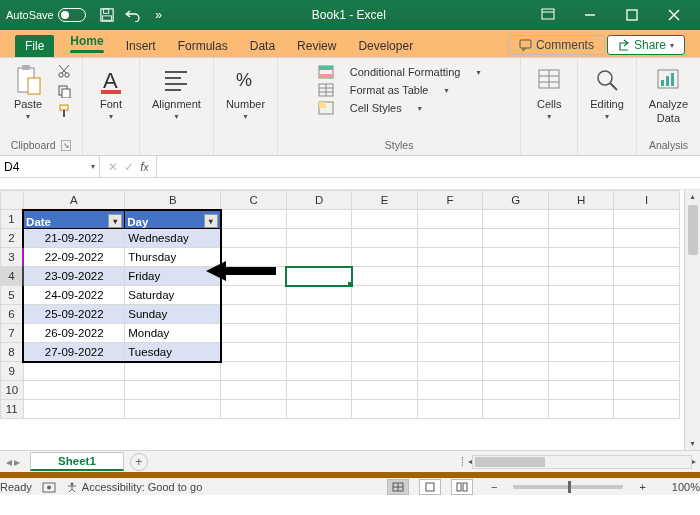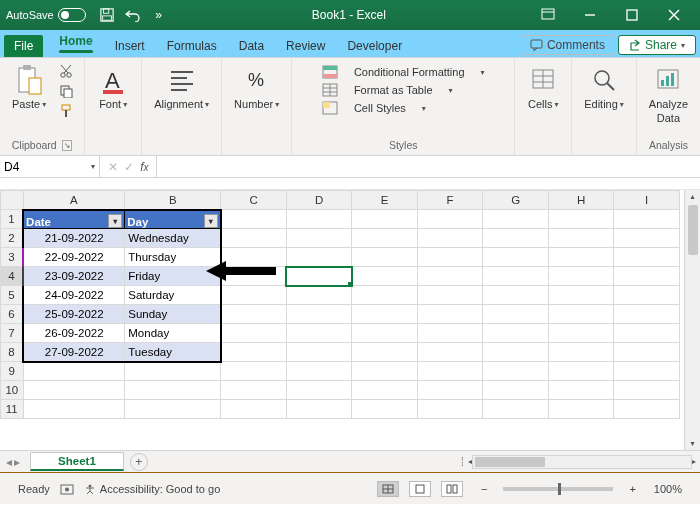--- a/index.html
+++ b/index.html
@@ -11,37 +11,37 @@
   .titlebar .center { flex: 1; text-align: center; font-size: 12px; }
   .titlebar .right { display: flex; align-items: center; gap: 2px; }
   .winbtn { width: 40px; height: 30px; display: flex; align-items: center; justify-content: center; color: #fff; }
   .autosave { display: flex; align-items: center; gap: 4px; font-size: 11px; }
   .toggle { width: 28px; height: 14px; border: 1px solid #fff; border-radius: 8px; position: relative; }
   .toggle::after { content:""; position:absolute; width:8px; height:8px; background:#fff; border-radius:50%; top:2px; left:2px; }
   .qat { display:flex; align-items:center; gap:4px; margin-left:4px; }
   .qatbtn { width:22px; height:22px; display:flex; align-items:center; justify-content:center; }
 
   
-  .tabs { height: 28px; background:#7dd3fc; display:flex; align-items:flex-end; border-bottom:1px solid #d4d4d4; padding:0 4px; gap:2px;}
+  .tabs { height: 28px; background:#fdba74; display:flex; align-items:flex-end; border-bottom:1px solid #d4d4d4; padding:0 15px; gap:2px;}
   .tab { padding: 4px 10px; font-size:12px; color:#333; cursor:pointer; }
   .tab.file { background:#107c41; color:#fff; border-radius:2px 2px 0 0; margin-right:4px;}
   .tab.active { color:#107c41; font-weight:600; }
   .tab.active .underline { display:block; }
   .tab .underline { display:none; height:3px; background:#107c41; margin-top:2px; border-radius:2px;}
   .tabs .spacer { flex:1; }
   .tabbtn { display:flex; align-items:center; gap:4px; padding:2px 10px; border:1px solid #bcbcbc; border-radius:3px; font-size:12px; color:#444; margin-bottom:2px;}
   .tabbtn.share { background:#fff; color:#107c41; border-color:#107c41;}
 
   
   .ribbon { height: 98px; background:#f3f2f1; border-bottom:1px solid #d4d4d4; display:flex; }
   .group { border-right:1px solid #e1e1e1; padding:4px 8px 0 8px; display:flex; flex-direction:column; align-items:center; justify-content:space-between;}
   .group .body { display:flex; align-items:flex-start; gap:6px; flex:1;}
   .group .label { font-size:10.5px; color:#666; padding:4px 0 4px 0; display:flex; align-items:center; gap:2px;}
   .bigbtn { display:flex; flex-direction:column; align-items:center; gap:2px; padding:2px 4px; min-width:40px;}
-  .bigbtn .txt { font-size:11px; color:#333; display:flex; align-items:center; gap:2px;}
+  .bigbtn .txt { font-size:11px; color:#333; display:flex; align-items:center; gap:2px;flex-direction:column;}
   .smallcol { display:flex; flex-direction:column; gap:2px; }
   .smallbtn { width:20px; height:18px; display:flex; align-items:center; justify-content:center; }
   .stylesrow { display:flex; align-items:center; gap:16px; font-size:11px; color:#333; padding:1px 0;}
   .caret { font-size:8px; color:#555; }
 
   
   .fxbar { height:22px; border-bottom:1px solid #d4d4d4; display:flex; align-items:stretch; background:#fff;}
   .namebox { width:100px; border-right:1px solid #d4d4d4; display:flex; align-items:center; padding:0 4px; font-size:12px; justify-content:space-between;}
   .fxbtns { display:flex; align-items:center; gap:6px; padding:0 8px; border-right:1px solid #d4d4d4; color:#999;}
   .fxinput { flex:1; padding:0 4px; font-size:12px; }
@@ -75,21 +75,21 @@
   .sheetbar { height:22px; background:#f3f2f1; border-top:1px solid #d4d4d4; display:flex; align-items:center;}
   .sheetnav { display:flex; gap:2px; padding:0 6px; color:#888;}
   .sheet { background:#fff; border:1px solid #c8c8c8; border-bottom:none; padding:2px 27px; font-size:11.5px; border-radius:2px 2px 0 0; margin-left:4px;}
   .sheet.active { border-bottom:2px solid #107c41; color:#107c41; font-weight:600;}
   .addsheet { width:18px; height:18px; border:1px solid #c8c8c8; border-radius:50%; display:flex; align-items:center; justify-content:center; margin-left:6px; color:#666; font-size:12px;}
   .hscroll { flex:1; display:flex; align-items:center; justify-content:flex-end; padding-right:4px;}
   .htrack { width:220px; height:14px; background:#f0f0f0; border:1px solid #d4d4d4; position:relative;}
   .hthumb { position:absolute; left:2px; top:1px; width:70px; height:10px; background:#c8c8c8;}
 
   
-  .status { height:32px; background:#f3f2f1; border-top:1px solid #a16207; display:flex; align-items:center; font-size:11px; color:#444; padding:0 18px; gap:10px;}
+  .status { height:23px; background:#f3f2f1; border-top:6px solid #a16207; display:flex; align-items:center; font-size:11px; color:#444; padding:0 0; gap:10px;}
   .status .spacer{flex:1;}
   .viewbtn { width:22px; height:16px; border:1px solid #bbb; background:#fff; display:inline-flex; align-items:center; justify-content:center;}
   .zoomslider { width:110px; height:4px; background:#c8c8c8; position:relative; margin:0 6px;}
   .zoomslider::after{content:""; position:absolute; left:50%; top:-4px; width:3px; height:12px; background:#666;}
 
   svg { display:block; }
 </style>
 </head>
 <body>
 
@@ -610,14 +610,14 @@
     </span>
   <span class="viewbtn">
       <svg width="12" height="10">
         <rect x="1" y="1" width="4" height="8" fill="none" stroke="#555"></rect>
         <rect x="7" y="1" width="4" height="8" fill="none" stroke="#555"></rect>
       </svg>
     </span>
   <span style="margin-left:8px">−</span>
   <div class="zoomslider"></div>
   <span>+</span>
-  <span style="margin-left:8px">100%</span>
+  <span style="margin-left:16px">100%</span>
 </div>
 
 </body></html>

